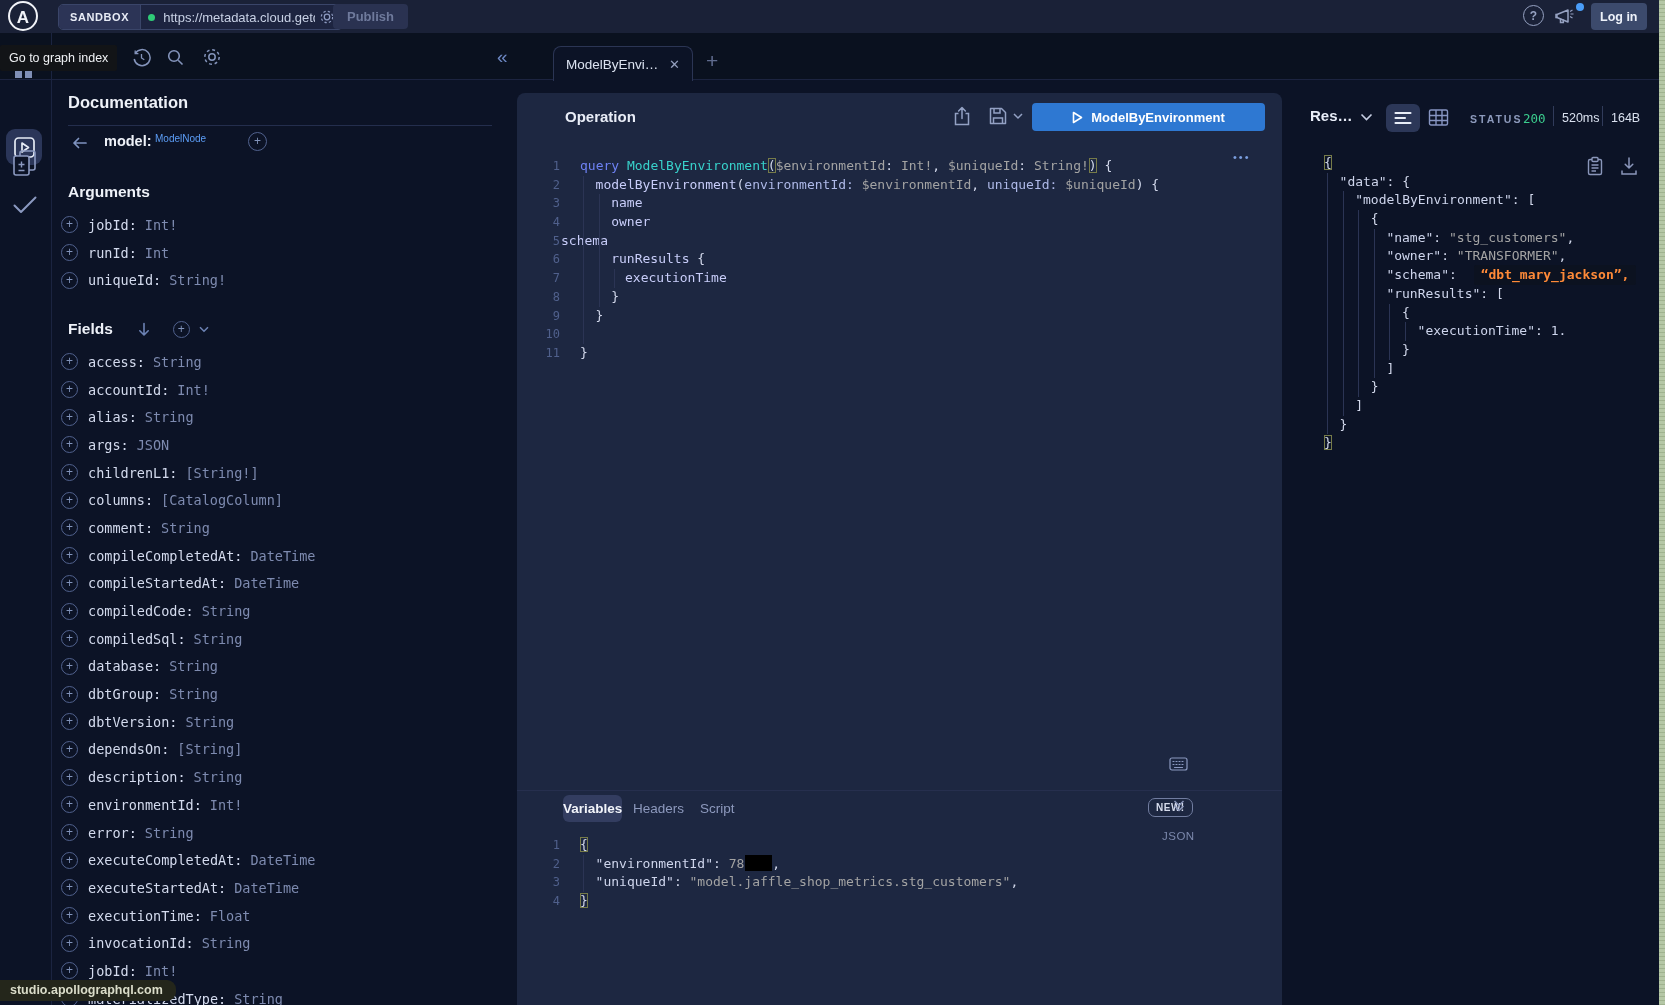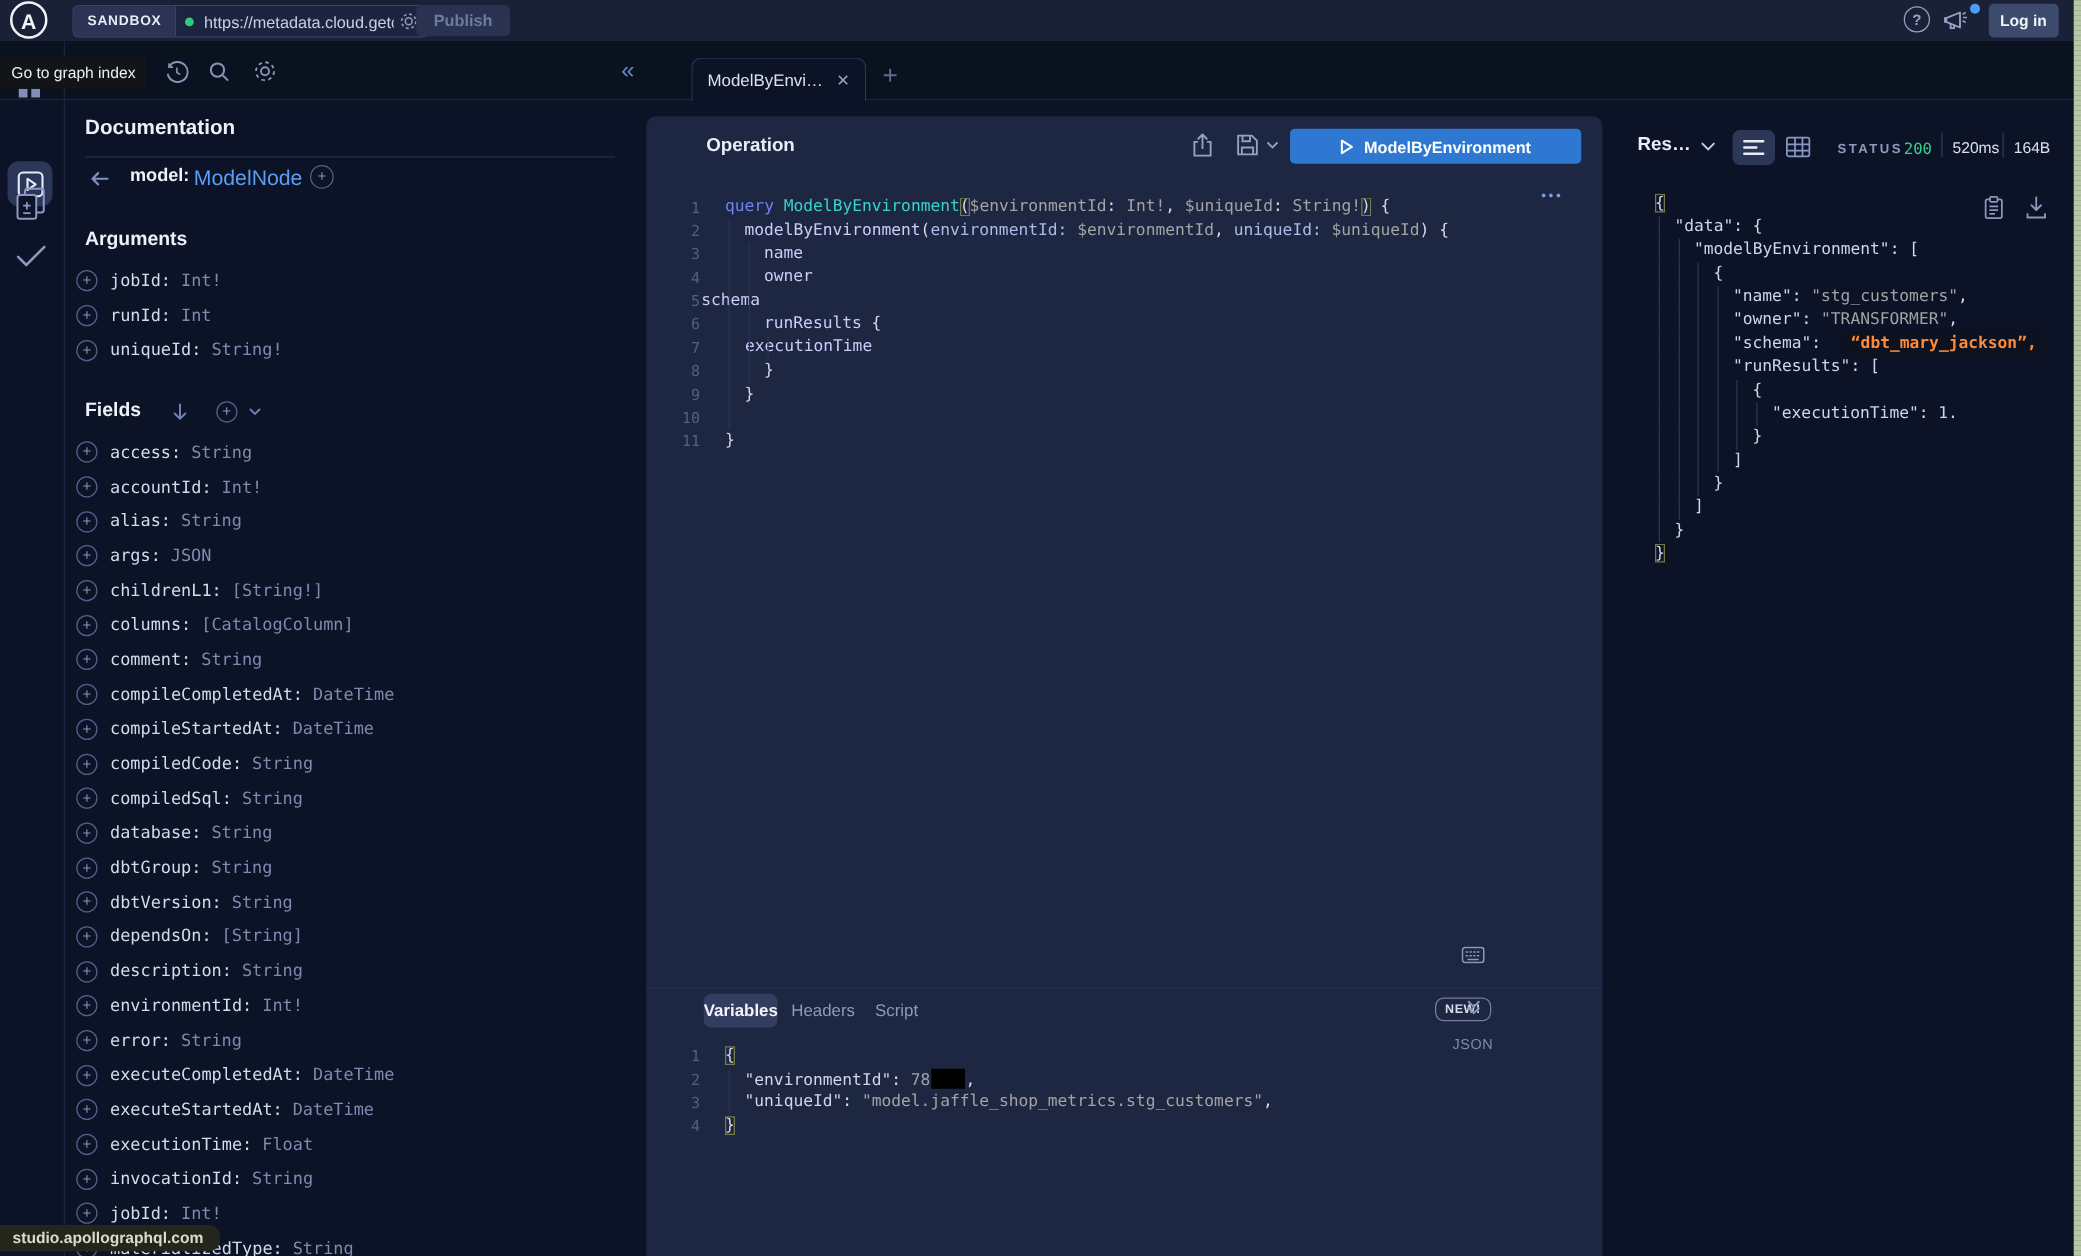--- a/index.html
+++ b/index.html
@@ -36,21 +36,21 @@
   
   .rail{position:absolute;left:0;top:33px;width:52px;height:972px;border-right:1px solid #1b2440;box-sizing:border-box;}
   .railactive{position:absolute;left:6px;top:96px;width:36px;height:36px;background:#2b3659;border-radius:9px;
               display:flex;align-items:center;justify-content:center;}
   
   .docpane{position:absolute;left:52px;top:80px;width:465px;height:925px;overflow:hidden;}
   .doctitle{position:absolute;left:16px;top:13px;color:#eef1f8;font-size:16.5px;font-weight:bold;}
   .docdiv{position:absolute;left:16px;top:45px;width:424px;height:1px;background:#242e4d;}
   .crumb{position:absolute;left:0;top:52px;height:22px;width:100%;}
   .crumbfield{position:absolute;left:52px;top:1px;color:#eef1f8;font-size:14.5px;font-weight:bold;}
-  .crumbtype{position:absolute;left:103px;top:1px;color:#5c9df6;font-size:17px;}
+  .crumbtype{position:absolute;left:103px;top:1px;color:#5c9df6;font-size:10px;}
   .sechdr{color:#eef1f8;font-size:15.5px;font-weight:bold;}
   .pcirc{width:17px;height:17px;border:1px solid #51628e;border-radius:50%;color:#8294bb;
          font-size:12px;line-height:15px;text-align:center;box-sizing:border-box;flex:none;}
   .drow{display:flex;align-items:center;height:27.7px;}
   .drow .pcirc{margin-left:9px;margin-right:10px;}
   .dname{font-family:"DejaVu Sans Mono",monospace;font-size:13.5px;color:#d4dbee;}
   .dtype{font-family:"DejaVu Sans Mono",monospace;font-size:13.5px;color:#7e8bb0;margin-left:8px;}
   
   .oppanel{position:absolute;left:517px;top:93px;width:765px;height:912px;background:#1d2741;border-radius:8px 8px 0 0;}
   .optitle{position:absolute;left:48px;top:15px;color:#e9edf7;font-size:15px;font-weight:bold;}
@@ -379,21 +379,21 @@
       <span>ModelByEnvironment</span>
     </div>
     <span class="opmenu">•••</span>
     <div class="codehost" style="top:64px;" id="op-editor">
         <div class="code-line"><span class="gut">1</span><span class="code-body" style="padding-left: 63px;"><span class="tk-kw">query </span><span class="tk-op">ModelByEnvironment</span><span class="tk-bx">(</span><span class="tk-str">$environmentId</span><span class="tk-pun">: </span><span class="tk-str">Int!</span><span class="tk-pun">, </span><span class="tk-str">$uniqueId</span><span class="tk-pun">: </span><span class="tk-str">String!</span><span class="tk-bx">)</span><span class="tk-pun"> {</span></span></div>
         <div class="code-line"><span class="gut">2</span><i class="guide" style="left: 66px;"></i><span class="code-body" style="padding-left: 78.6px;"><span class="tk-fld">modelByEnvironment</span><span class="tk-pun">(</span><span class="tk-arg">environmentId: </span><span class="tk-str">$environmentId</span><span class="tk-pun">, </span><span class="tk-arg">uniqueId: </span><span class="tk-str">$uniqueId</span><span class="tk-pun">) {</span></span></div>
         <div class="code-line"><span class="gut">3</span><i class="guide" style="left: 66px;"></i><i class="guide" style="left: 81.6px;"></i><span class="code-body" style="padding-left: 94.2px;"><span class="tk-fld">name</span></span></div>
         <div class="code-line"><span class="gut">4</span><i class="guide" style="left: 66px;"></i><i class="guide" style="left: 81.6px;"></i><span class="code-body" style="padding-left: 94.2px;"><span class="tk-fld">owner</span></span></div>
         <div class="code-line"><span class="gut">5</span><i class="guide" style="left: 66px;"></i><i class="guide" style="left: 81.6px;"></i><span class="code-body" style="padding-left: 44px;"><span class="tk-fld">schema</span></span></div>
         <div class="code-line"><span class="gut">6</span><i class="guide" style="left: 66px;"></i><i class="guide" style="left: 81.6px;"></i><span class="code-body" style="padding-left: 94.2px;"><span class="tk-fld">runResults</span><span class="tk-pun"> {</span></span></div>
-        <div class="code-line"><span class="gut">7</span><i class="guide" style="left: 66px;"></i><i class="guide" style="left: 81.6px;"></i><i class="guide" style="left: 97.2px;"></i><span class="code-body" style="padding-left: 79px;"><span class="tk-fld">executionTime</span></span></div>
+        <div class="code-line"><span class="gut">7</span><i class="guide" style="left: 66px;"></i><i class="guide" style="left: 81.6px;"></i><i class="guide" style="left: 97.2px;"></i><span class="code-body" style="padding-left: 108px;"><span class="tk-fld">executionTime</span></span></div>
         <div class="code-line"><span class="gut">8</span><i class="guide" style="left: 66px;"></i><i class="guide" style="left: 81.6px;"></i><span class="code-body" style="padding-left: 94.2px;"><span class="tk-pun">}</span></span></div>
         <div class="code-line"><span class="gut">9</span><i class="guide" style="left: 66px;"></i><span class="code-body" style="padding-left: 78.6px;"><span class="tk-pun">}</span></span></div>
         <div class="code-line"><span class="gut">10</span><i class="guide" style="left: 66px;"></i><span class="code-body" style="padding-left: 63px;"></span></div>
         <div class="code-line"><span class="gut">11</span><span class="code-body" style="padding-left: 63px;"><span class="tk-pun">}</span></span></div>
       </div>
     <span class="abs" style="left:652px;top:664px;">
       <svg width="19" height="14" viewBox="0 0 19 14" fill="none" stroke="#8b99c0" stroke-width="1.2">
         <rect x="1" y="1" width="17" height="12" rx="2"></rect>
         <path d="M4 4.5 h1 M7 4.5 h1 M10 4.5 h1 M13 4.5 h1 M4 7.5 h1 M7 7.5 h1 M10 7.5 h1 M13 7.5 h1 M5.5 10.5 h8" stroke-linecap="round"></path>
       </svg>

